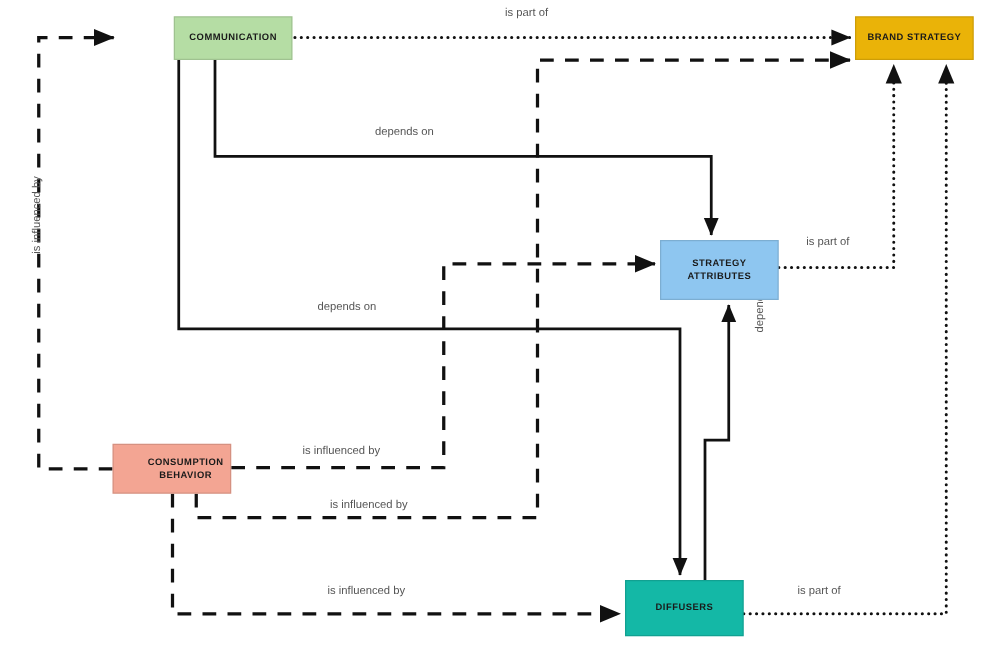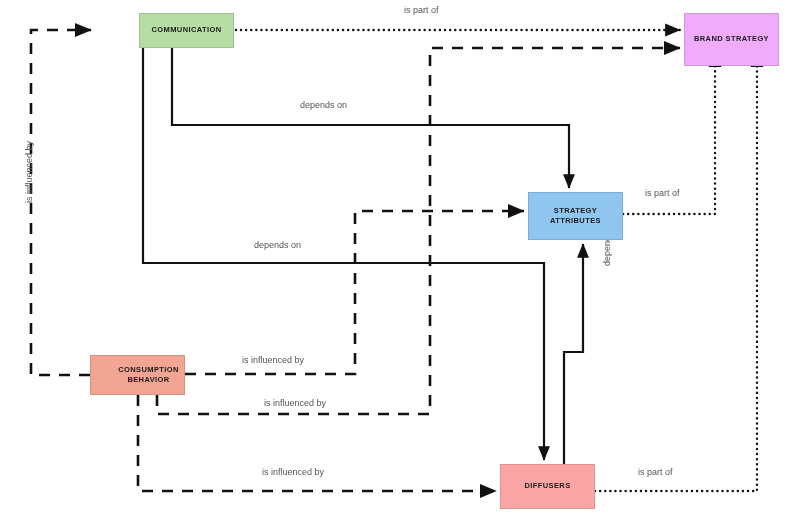--- a/index.html
+++ b/index.html
@@ -52,21 +52,21 @@
   <div class="elabel" style="left:254px;top:240px;">depends on</div>
   <div class="elabel vert" style="left:24px;top:203px;transform:rotate(-90deg);transform-origin:0 0;">is influenced by</div>
   <div class="elabel vert" style="left:602px;top:266px;transform:rotate(-90deg);transform-origin:0 0;">depends on</div>
   <div class="elabel" style="left:242px;top:355px;">is influenced by</div>
   <div class="elabel" style="left:264px;top:398px;">is influenced by</div>
   <div class="elabel" style="left:262px;top:467px;">is influenced by</div>
   <div class="elabel" style="left:638px;top:467px;">is part of</div>
 
   <div class="node" style="left:95px;top:13px;width:95px;height:35px;background:#b5dda4;margin-left:44px;">COMMUNICATION</div>
 
-  <div class="node" style="left:684px;top:13px;width:95px;height:53px;background:#f0abfc;">BRAND STRATEGY</div>
+  <div class="node" style="left:684px;top:13px;width:95px;height:35px;background:#eab308;">BRAND STRATEGY</div>
 
   <div class="node" style="left:528px;top:192px;width:95px;height:48px;background:#8ec6f0;">STRATEGY ATTRIBUTES</div>
 
   <div class="node" style="left:90px;top:355px;width:95px;height:40px;background:#f3a593;padding-left:24px;">CONSUMPTION BEHAVIOR</div>
 
-  <div class="node" style="left:500px;top:464px;width:95px;height:45px;background:#fca5a5;">DIFFUSERS</div>
+  <div class="node" style="left:500px;top:464px;width:95px;height:45px;background:#14b8a6;">DIFFUSERS</div>
 
 </div>
 
 </body></html>

